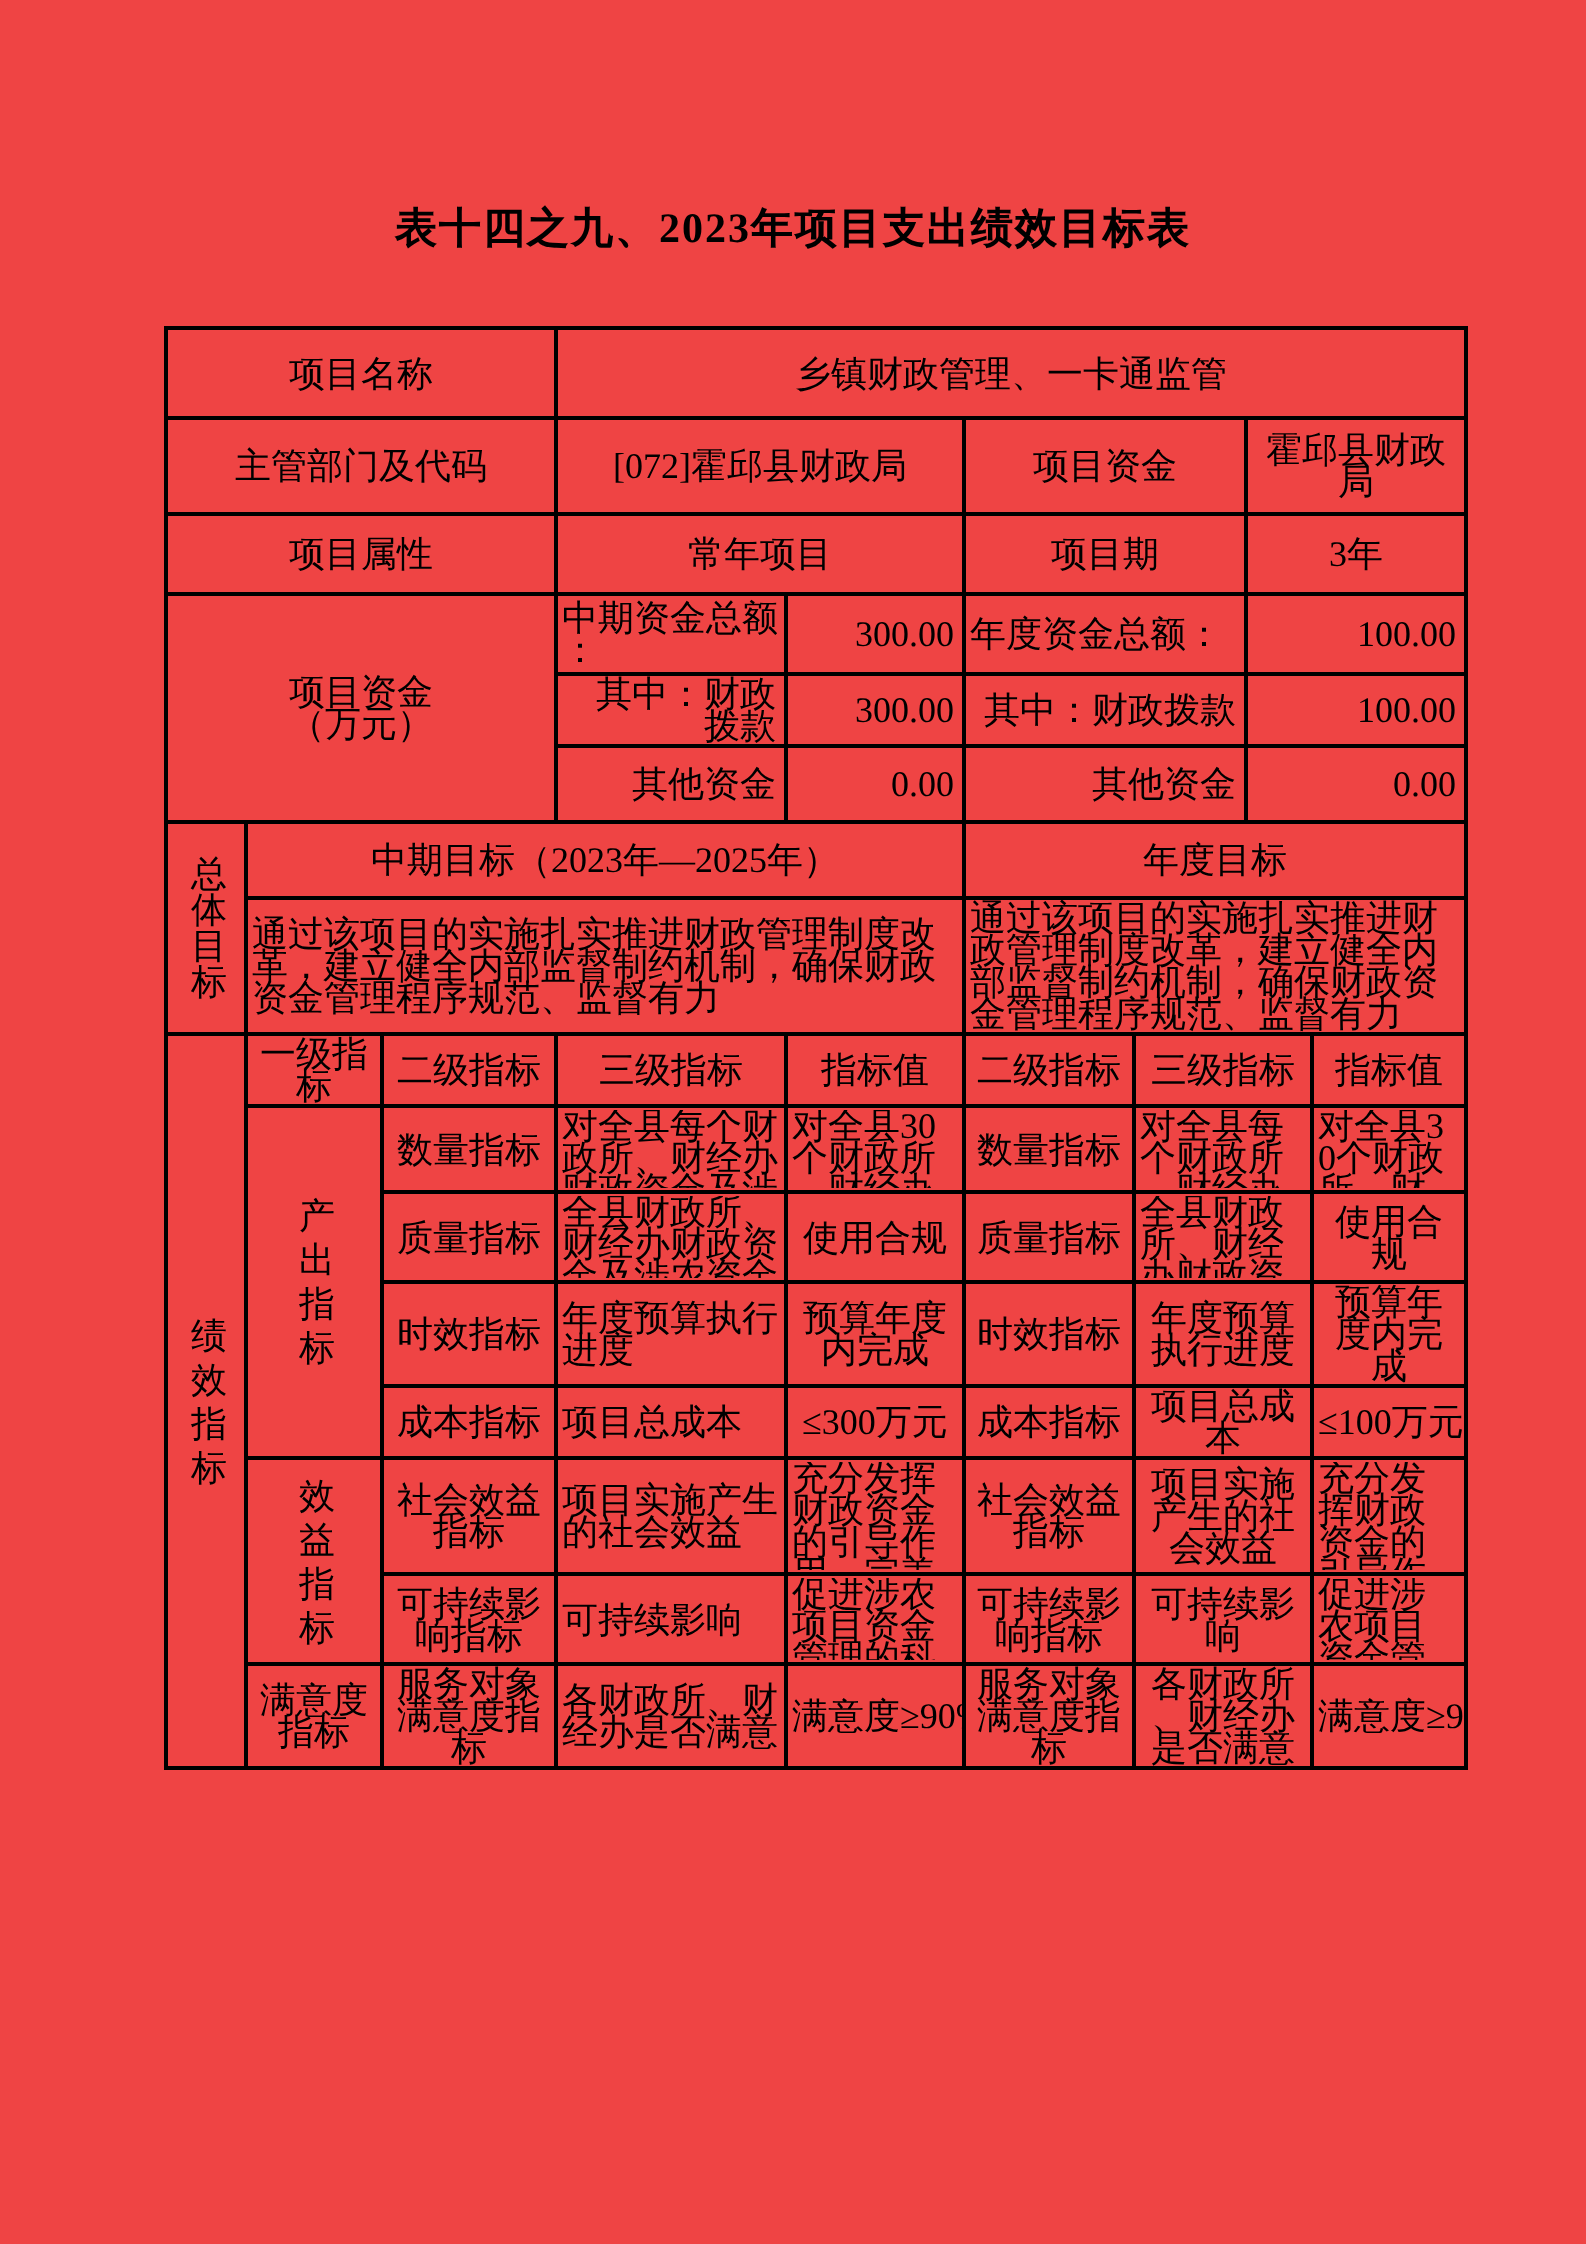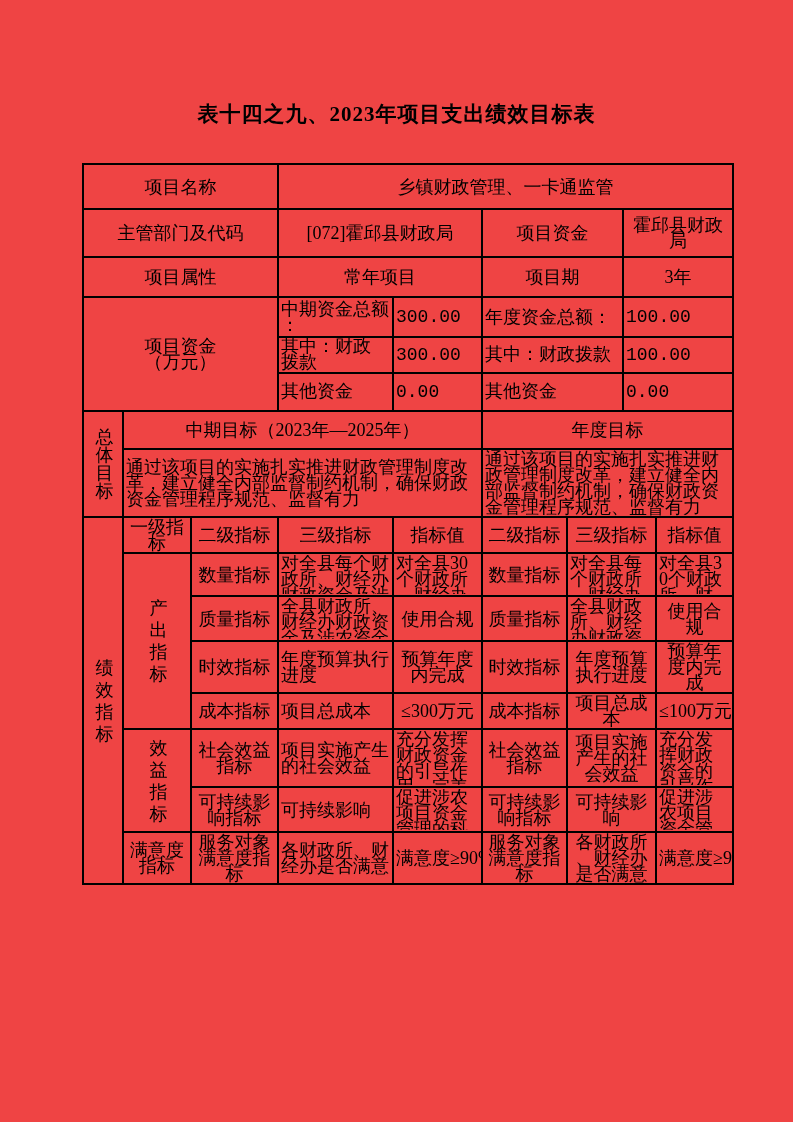--- a/index.html
+++ b/index.html
@@ -19,21 +19,21 @@
     position:absolute;left:82px;top:163px;width:650px;
     border-collapse:collapse;table-layout:fixed;
     font-size:18px;line-height:16px;
   }
   td{
     border:2px solid #000;padding:1px 2px;text-align:center;vertical-align:middle;
     white-space:pre-line;word-break:break-all;line-break:anywhere;
     overflow:hidden;box-sizing:border-box;
   }
   td.tl{text-align:left;}
-  td.tr{text-align:left;padding-right:4px;font-family:Liberation Mono, monospace;}
+  td.tr{text-align:right;padding-right:4px;}
   td.top{vertical-align:top;}
   td.nwv{white-space:nowrap;}
   .clip{overflow:hidden;text-align:left;}
   .ch39{height:39px;} .ch41{height:41px;} .ch54{height:54px;}
   .vert{width:15px;margin:0 auto;word-break:break-all;line-break:anywhere;}
   .lh18{line-height:18px;} .lh22{line-height:22px;}
 </style>
 </head>
 <body>
 

